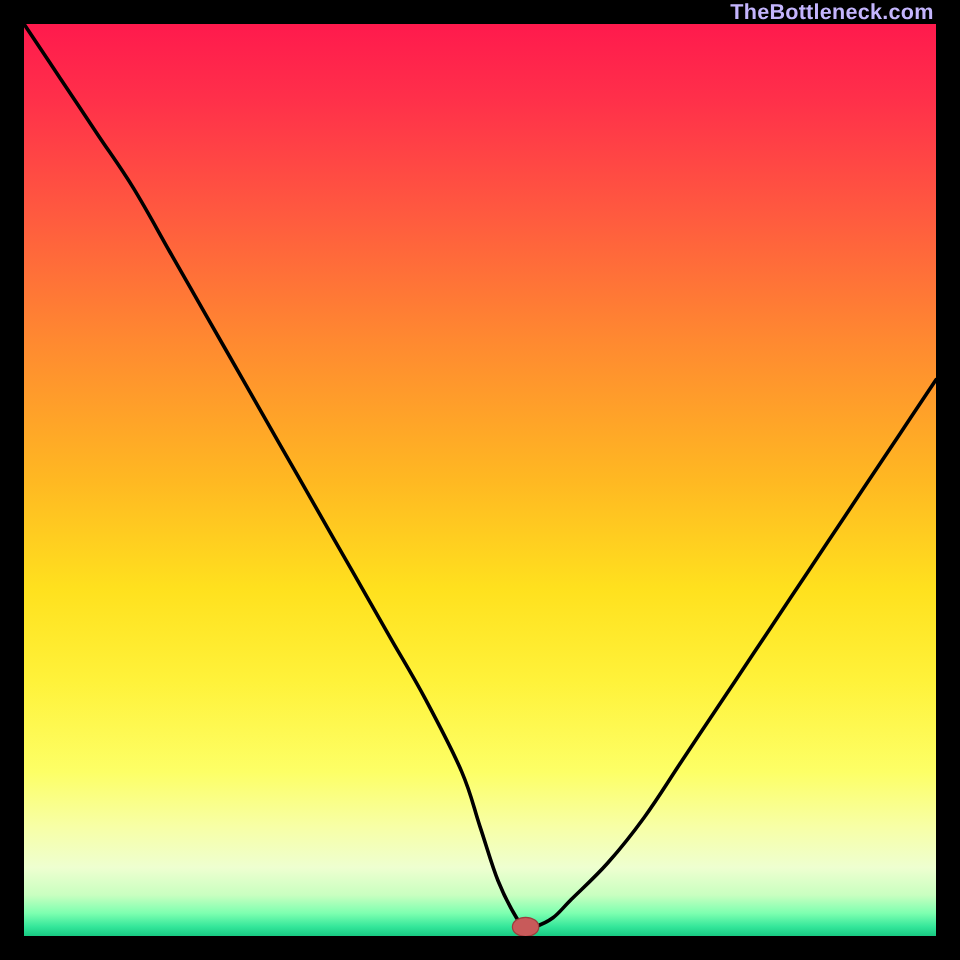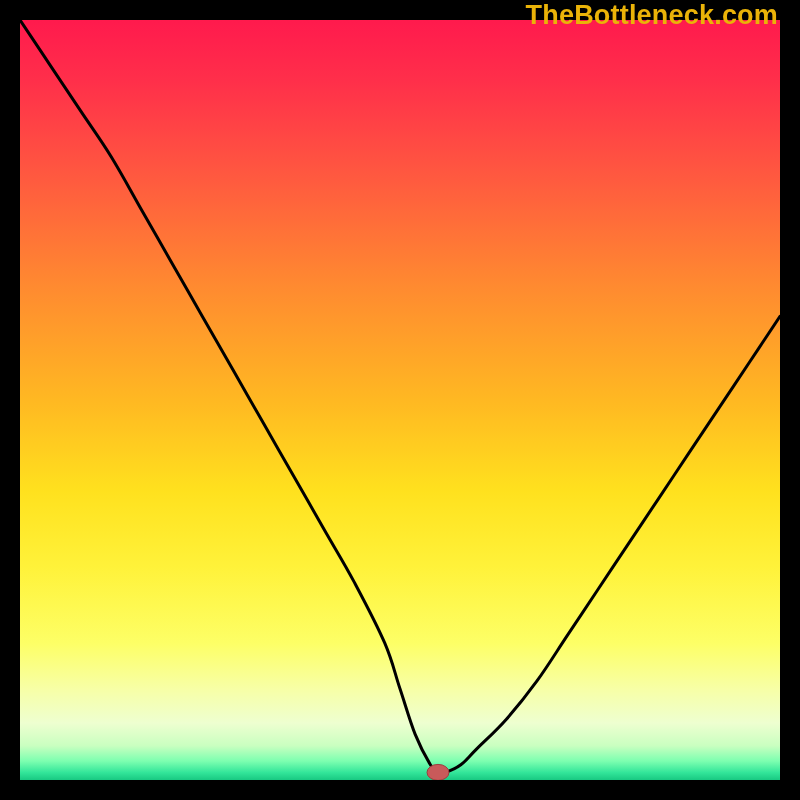--- a/index.html
+++ b/index.html
@@ -25,23 +25,23 @@
     top: 20px;
     width: 760px;
     height: 760px;
     overflow: hidden;
   }
   .watermark {
     position: absolute;
     top: 0px;
     right: 22px;
     font-family: Arial, Helvetica, sans-serif;
-    font-size: 27px;
+    font-size: 18px;
     font-weight: 600;
-    color: #eab308;
+    color: #c4b5fd;
     letter-spacing: 0.2px;
     user-select: none;
   }
   svg { display: block; }
 </style>
 </head>
 <body>
 
 <div class="frame">
   <div class="plot">

